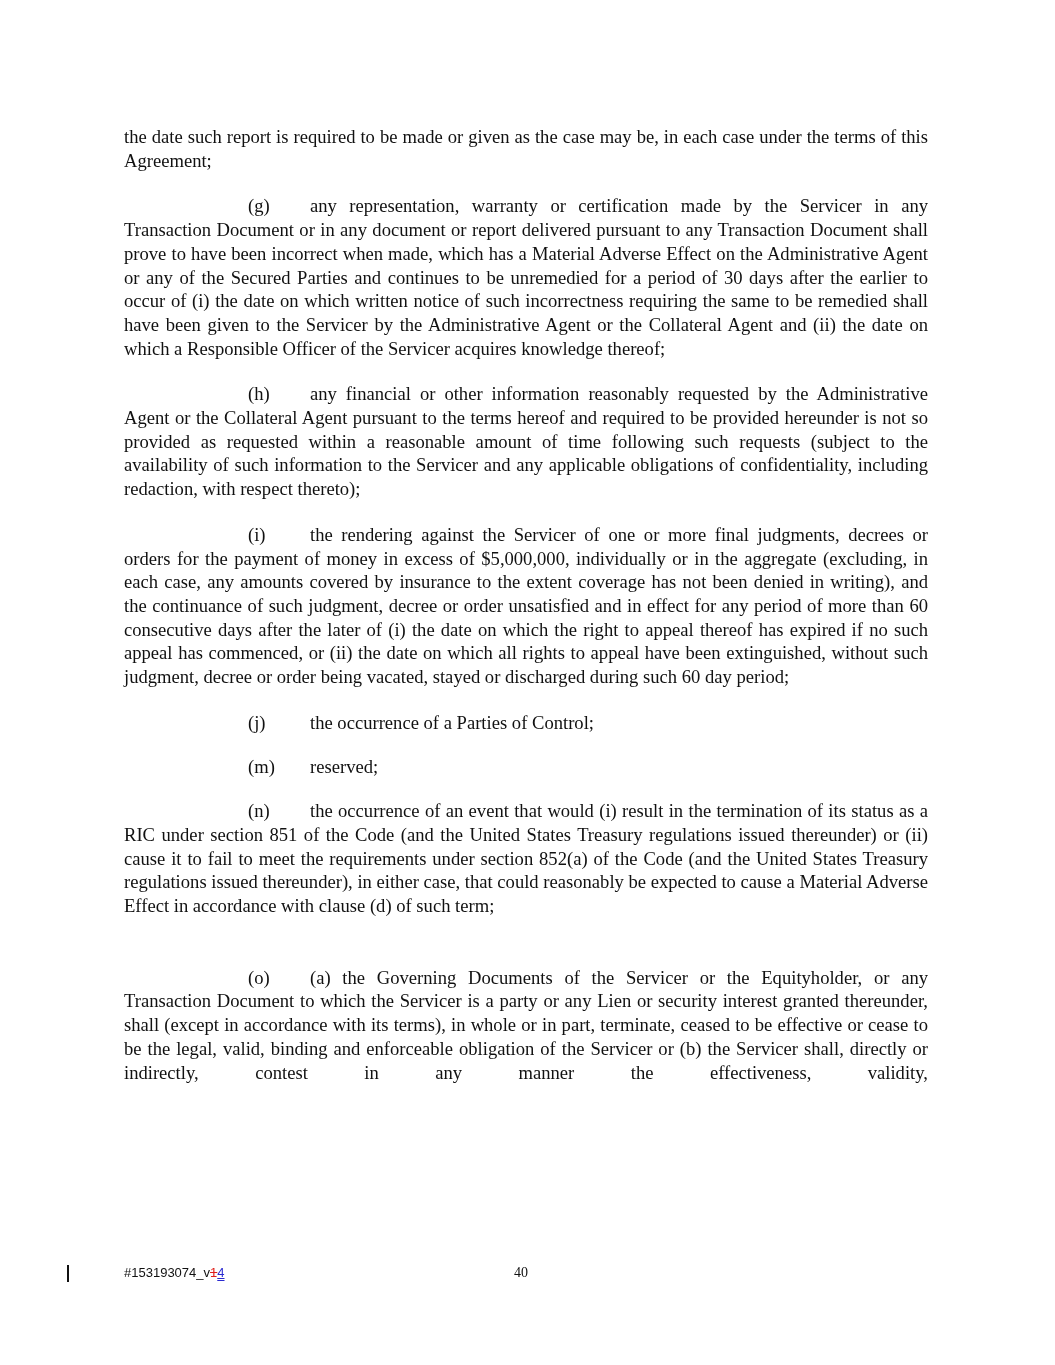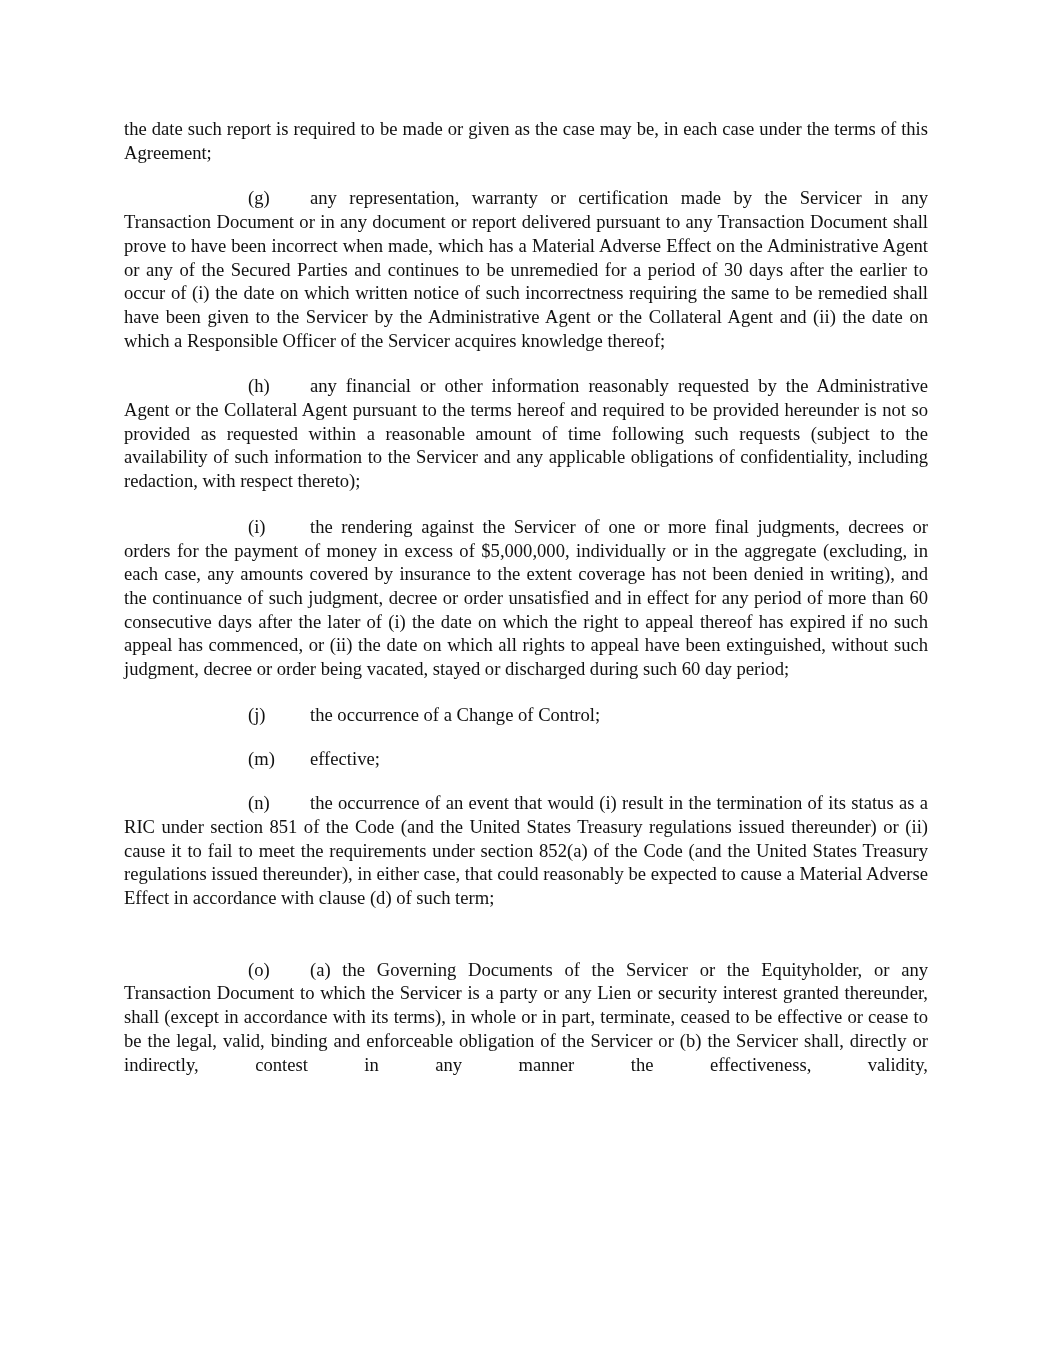--- a/index.html
+++ b/index.html
@@ -1,21 +1,21 @@
 <!DOCTYPE html>
 <html><head>
 <meta charset="utf-8">
 <style>
   html, body { margin: 0; padding: 0; background: #ffffff; }
   body { width: 1055px; height: 1365px; position: relative; overflow: hidden; }
   .page {
     position: absolute; left: 0; top: 0; width: 1055px; height: 1365px; background: #fff;
   }
   .body-text {
-    position: absolute; left: 124px; top: 117px; width: 804px;
+    position: absolute; left: 124px; top: 125px; width: 804px;
     font-family: "Liberation Serif", serif;
     font-size: 18.6px; line-height: 23.7px; color: #111;
   }
   .para { margin: 0 0 22px 0; text-align: justify; text-align-last: left; }
   .para.indent { text-indent: 124px; }
   .marker { display: inline-block; width: 62px; text-indent: 0; }
   .short-item { margin: 0 0 20.5px 124px; }
   .short-item .marker { width: 62px; }
   .footer {
     position: absolute; top: 1265px; left: 0; width: 1055px; height: 20px;
@@ -43,32 +43,39 @@
 
     <p class="para indent">
       <span class="marker">(h)</span><span>any financial or other information reasonably requested by the Administrative Agent or the Collateral Agent pursuant to the terms hereof and required to be provided hereunder is not so provided as requested within a reasonable amount of time following such requests (subject to the availability of such information to the Servicer and any applicable obligations of confidentiality, including redaction, with respect thereto);</span>
     </p>
 
     <p class="para indent">
       <span class="marker">(i)</span><span>the rendering against the Servicer of one or more final judgments, decrees or orders for the payment of money in excess of $5,000,000, individually or in the aggregate (excluding, in each case, any amounts covered by insurance to the extent coverage has not been denied in writing), and the continuance of such judgment, decree or order unsatisfied and in effect for any period of more than 60 consecutive days after the later of (i) the date on which the right to appeal thereof has expired if no such appeal has commenced, or (ii) the date on which all rights to appeal have been extinguished, without such judgment, decree or order being vacated, stayed or discharged during such 60 day period;</span>
     </p>
 
     <p class="para short-item">
-      <span class="marker">(j)</span><span>the occurrence of a Change of Control;</span>
+      <span class="marker">(j)</span><span>the occurrence of a Parties of Control;</span>
     </p>
 
 
 
     <p class="para short-item">
-      <span class="marker">(m)</span><span>effective;</span>
+      <span class="marker">(m)</span><span>reserved;</span>
     </p>
 
     <p class="para indent">
       <span class="marker">(n)</span><span>the occurrence of an event that would (i) result in the termination of its status as a RIC under section 851 of the Code (and the United States Treasury regulations issued thereunder) or (ii) cause it to fail to meet the requirements under section 852(a) of the Code (and the United States Treasury regulations issued thereunder), in either case, that could reasonably be expected to cause a Material Adverse Effect in accordance with clause (d) of such term;</span>
     </p>
 
     <p class="para indent" style="text-align-last: justify; margin-top: 48px;">
       <span class="marker">(o)</span><span>(a) the Governing Documents of the Servicer or the Equityholder, or any Transaction Document to which the Servicer is a party or any Lien or security interest granted thereunder, shall (except in accordance with its terms), in whole or in part, terminate, ceased to be effective or cease to be the legal, valid, binding and enforceable obligation of the Servicer or (b) the Servicer shall, directly or indirectly, contest in any manner the effectiveness, validity,</span>
     </p>
 
   </div>
 
+  <div class="footer">
+    <div class="change-bar"></div>
+    <div class="doc-id">
+      <span>#153193074_v</span><span class="del">1</span><span class="ins">4</span>
+    </div>
+    <div class="page-number">40</div>
+  </div>
 </div>
 
 </body></html>

